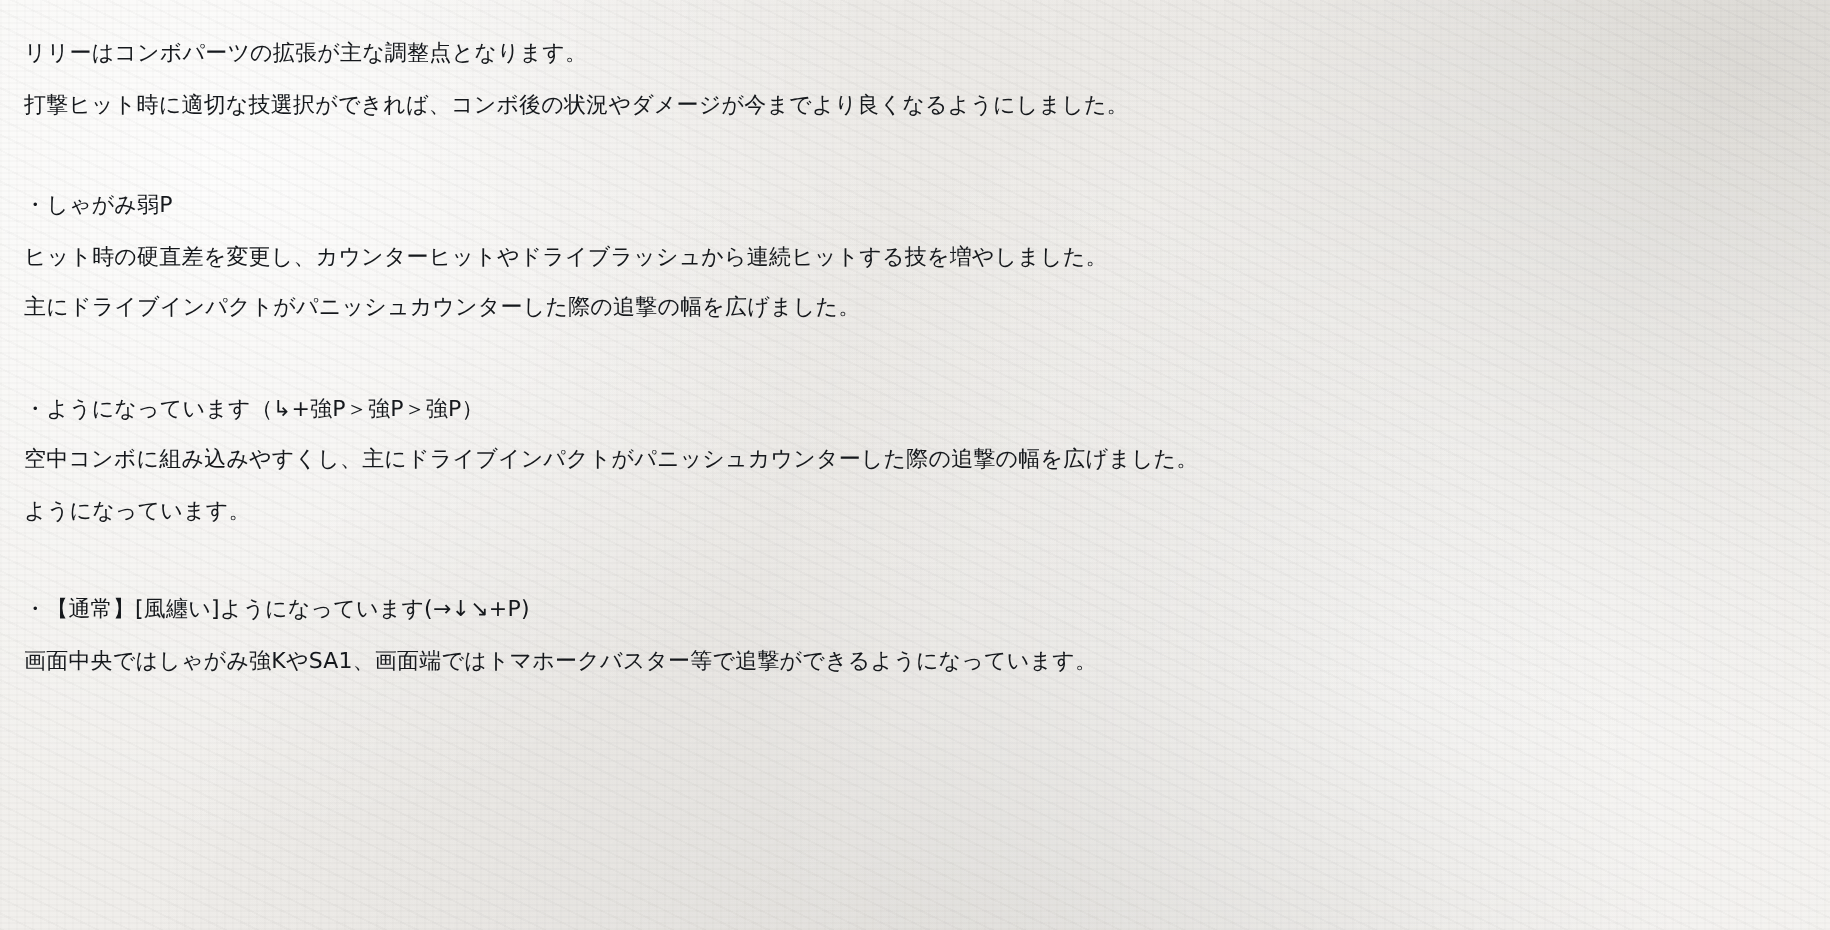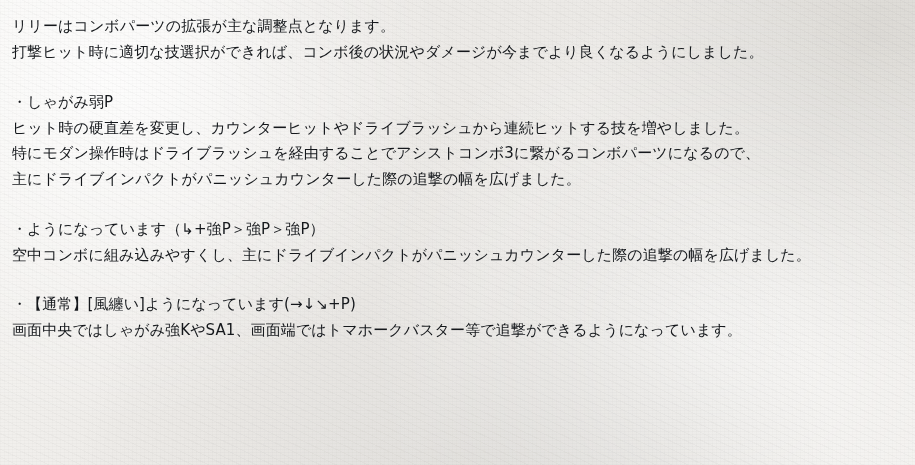--- a/index.html
+++ b/index.html
@@ -45,21 +45,21 @@
     background:
       radial-gradient(ellipse at 50% 118%, rgba(120,118,112,0.16) 0%, rgba(255,255,255,0) 60%),
       radial-gradient(ellipse at 96% 8%, rgba(120,118,112,0.10) 0%, rgba(255,255,255,0) 55%);
     mix-blend-mode: multiply;
   }
   .doc {
     position: relative;
     z-index: 2;
   }
   .line {
-    font-size: 15px;
+    font-size: 11px;
     line-height: 25.5px;
     color: #15181c;
     letter-spacing: 0.1px;
     white-space: pre;
   }
   .block {
     margin: 0;
   }
   .spacer {
     height: 25px;
@@ -77,29 +77,29 @@
     <div class="block">
       <div class="line">リリーはコンボパーツの拡張が主な調整点となります。</div>
       <div class="line">打撃ヒット時に適切な技選択ができれば、コンボ後の状況やダメージが今までより良くなるようにしました。</div>
     </div>
 
     <div class="spacer"></div>
 
     <div class="block">
       <div class="line">・しゃがみ弱P</div>
       <div class="line">ヒット時の硬直差を変更し、カウンターヒットやドライブラッシュから連続ヒットする技を増やしました。</div>
-      <div class="line">特にモダン操作時はドライブラッシュを経由することでアシストコンボ3に繋がるコンボパーツになるので、</div>
       <div class="line">主にドライブインパクトがパニッシュカウンターした際の追撃の幅を広げました。</div>
     </div>
 
     <div class="spacer"></div>
 
     <div class="block">
       <div class="line">・ようになっています（↳+強P＞強P＞強P）</div>
       <div class="line">空中コンボに組み込みやすくし、主にドライブインパクトがパニッシュカウンターした際の追撃の幅を広げました。</div>
+      <div class="line">ようになっています。</div>
     </div>
 
     <div class="spacer-sm"></div>
 
     <div class="block">
       <div class="line">・【通常】[風纏い]ようになっています(→↓↘+P)</div>
       <div class="line">画面中央ではしゃがみ強KやSA1、画面端ではトマホークバスター等で追撃ができるようになっています。</div>
     </div>
 
   </div>

